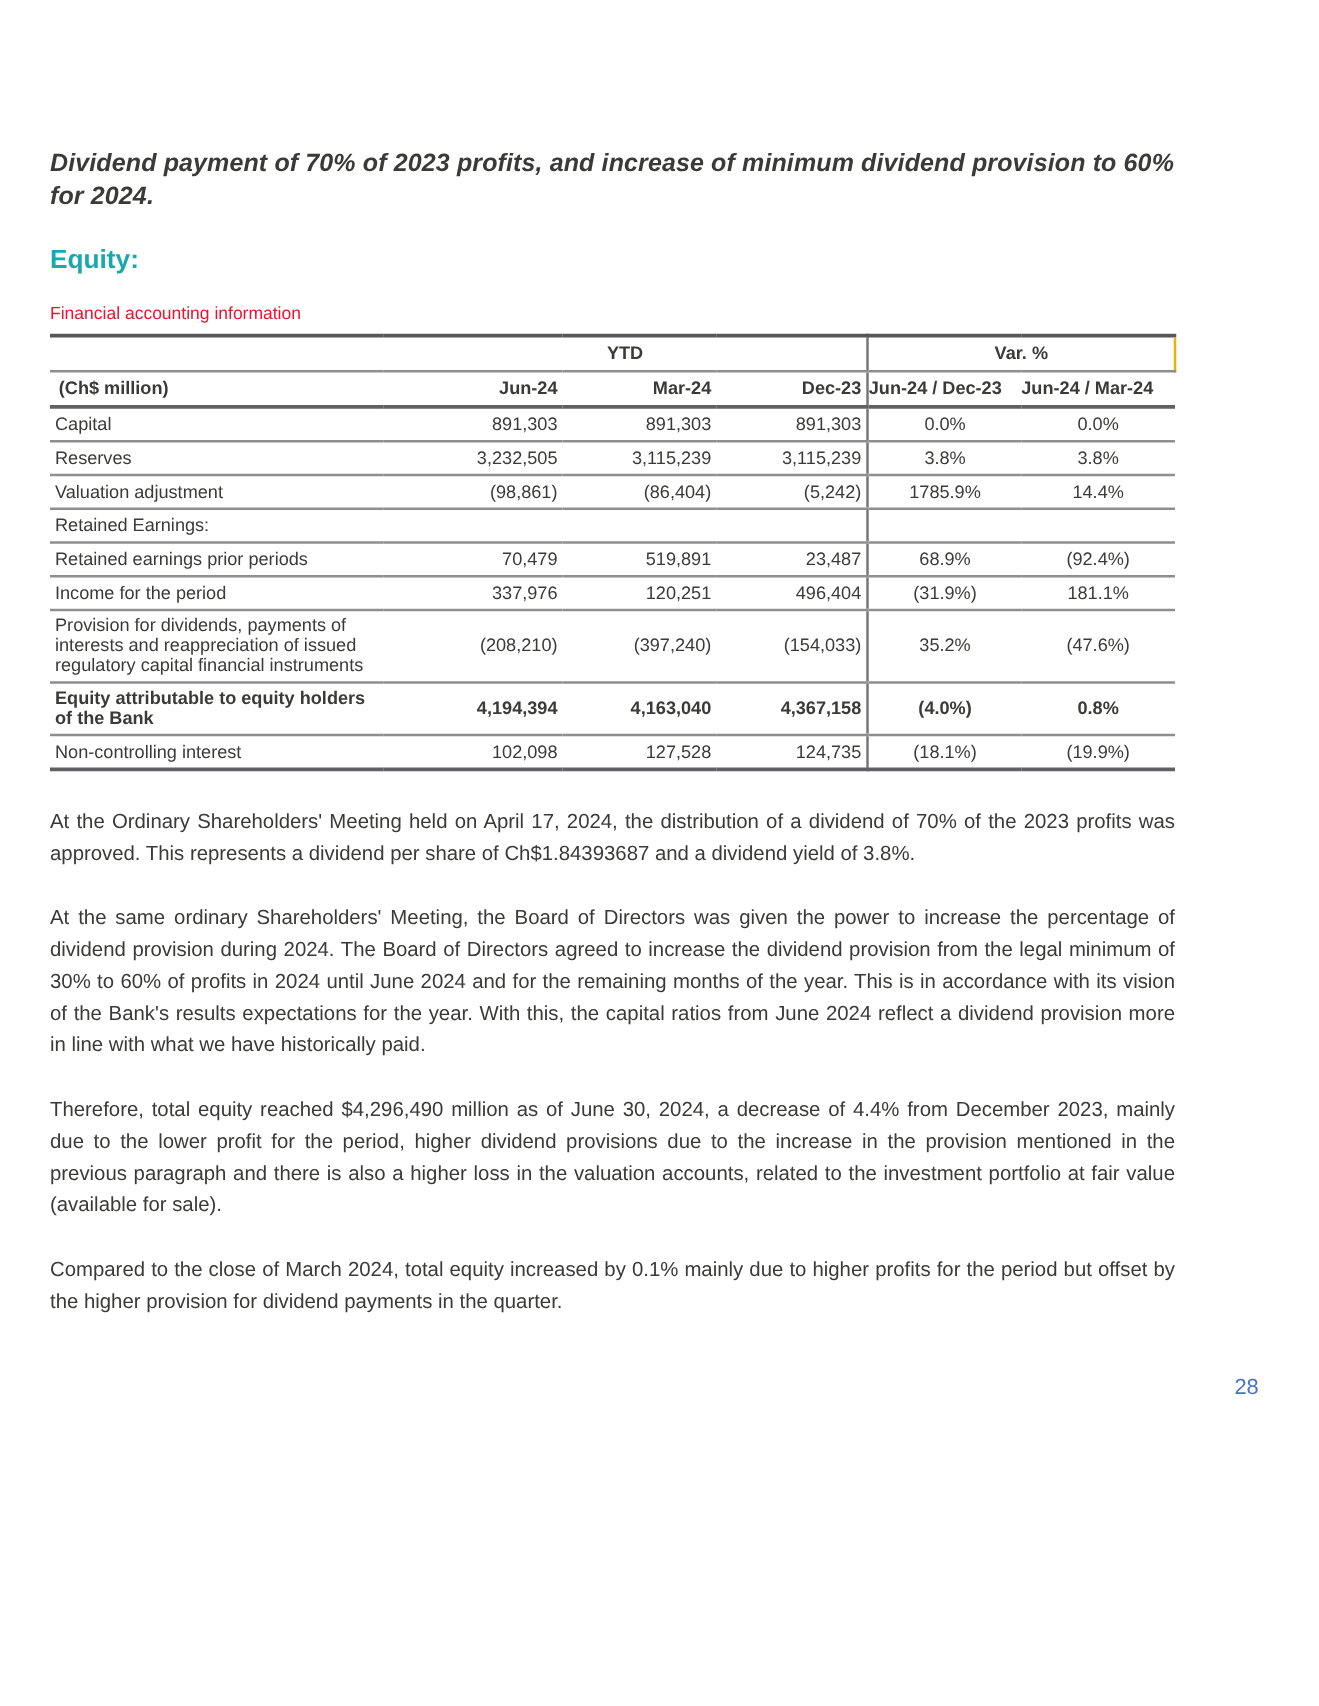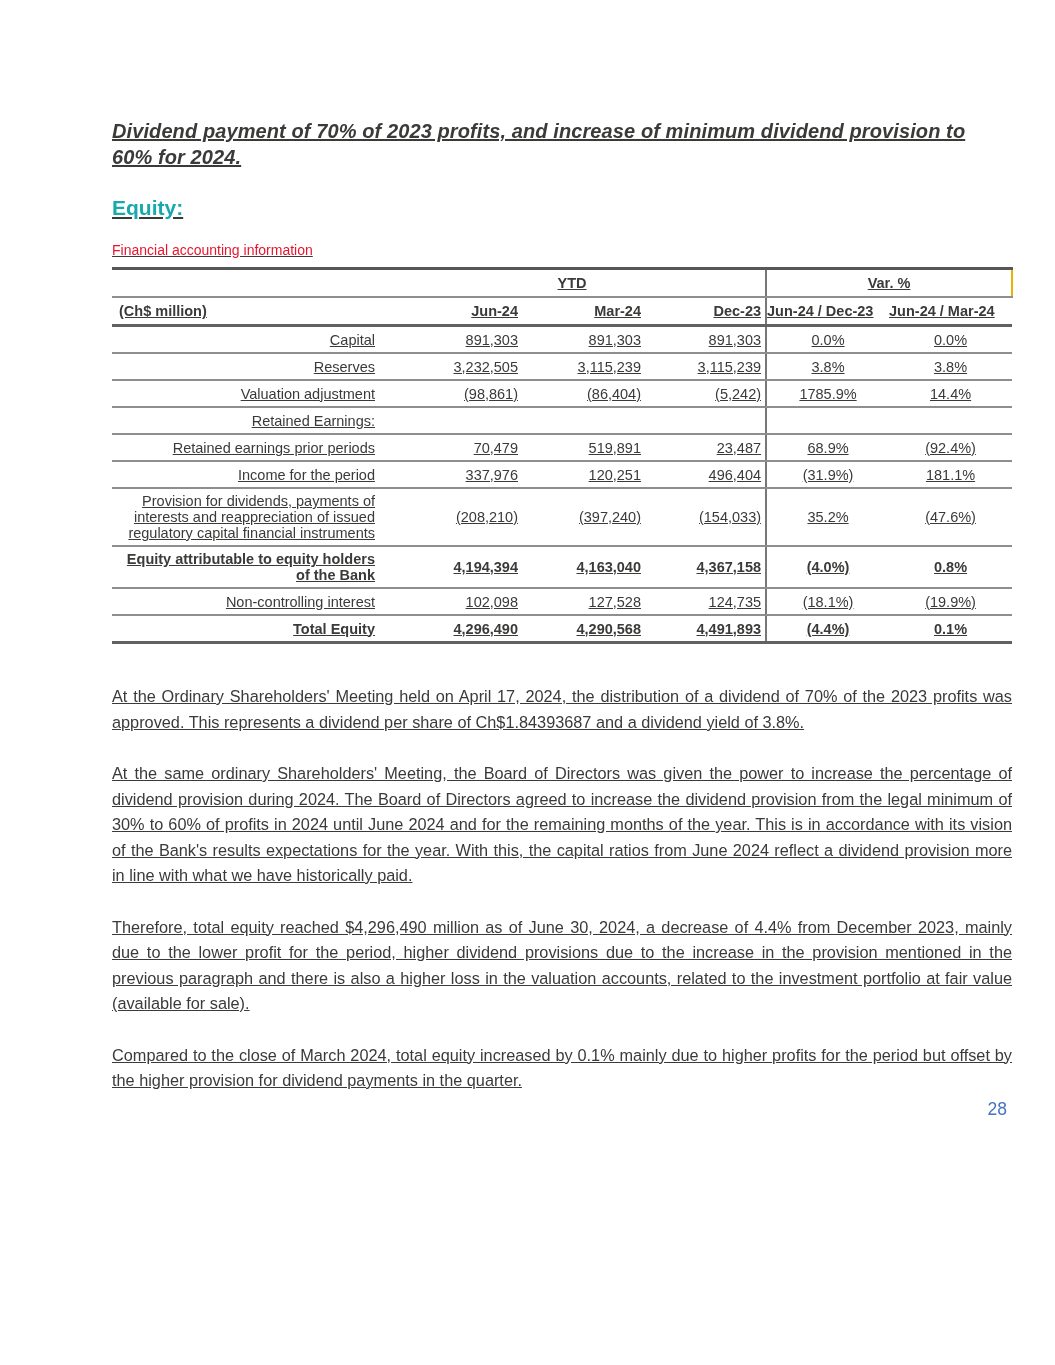--- a/index.html
+++ b/index.html
@@ -14,23 +14,22 @@
   html,body{background:#ffffff;}
   body{
     font-family:"Liberation Sans","DejaVu Sans",sans-serif;
     color:var(--ink);
   }
   .page{
     position:relative;
     width:1055px;
     height:1182px;
     background:#ffffff;
-    padding:118px 67px 0 112px;
+    padding:118px 67px 0 40px;
     overflow:hidden;
-    text-decoration:underline;
   }
   .title{
     font-size:20px;
     font-weight:bold;
     font-style:italic;
     line-height:26px;
     color:var(--ink);
     max-width:905px;
     margin:0 0 26px 0;
     letter-spacing:0.1px;
@@ -69,28 +68,28 @@
   tr.cols-row th{
     border-bottom:3px solid var(--line-dark);
     font-weight:bold;
     padding:5px 4px;
   }
   tr.cols-row th.c-label{text-align:left;padding-left:7px;}
   tr.cols-row th.c-num{text-align:right;}
   tr.cols-row th.c-var{text-align:left;padding-left:0;padding-right:0;}
   tbody td{border-bottom:2px solid var(--line);}
   tbody tr:last-child td{border-bottom:none;}
-  td.c-label{text-align:right;padding-left:7px;padding-right:6px;line-height:15.5px;}
+  td.c-label{text-align:left;padding-left:7px;padding-right:6px;line-height:15.5px;}
   td.c-num{text-align:right;}
   td.c-var{text-align:center;}
   .vdiv{border-left:2px solid #77777A;}
   .vdiv-r{border-right:2px solid #eab308;}
   tr.bold td{font-weight:bold;}
   tr.single td{padding-top:4.5px;padding-bottom:4.5px;}
-  .body-copy{margin-top:40px;width:900px;}
+  .body-copy{margin-top:28px;width:900px;}
   .body-copy p{
     font-size:16.3px;
     line-height:25.5px;
     text-align:justify;
     margin:0 0 26px 0;
     color:var(--ink);
   }
   .page-number{
     position:absolute;
     right:48px;
@@ -200,28 +199,20 @@
           <td class="c-var">0.8%</td>
         </tr>
         <tr class="single">
           <td class="c-label">Non-controlling interest</td>
           <td class="c-num">102,098</td>
           <td class="c-num">127,528</td>
           <td class="c-num">124,735</td>
           <td class="c-var vdiv">(18.1%)</td>
           <td class="c-var">(19.9%)</td>
         </tr>
-        <tr class="bold single">
-          <td class="c-label">Total Equity</td>
-          <td class="c-num">4,296,490</td>
-          <td class="c-num">4,290,568</td>
-          <td class="c-num">4,491,893</td>
-          <td class="c-var vdiv">(4.4%)</td>
-          <td class="c-var">0.1%</td>
-        </tr>
       </tbody>
   </table>
 
   <div class="body-copy">
     <p>At the Ordinary Shareholders' Meeting held on April 17, 2024, the distribution of a dividend of 70% of the 2023 profits was approved. This represents a dividend per share of Ch$1.84393687 and a dividend yield of 3.8%.</p>
     <p>At the same ordinary Shareholders' Meeting, the Board of Directors was given the power to increase the percentage of dividend provision during 2024. The Board of Directors agreed to increase the dividend provision from the legal minimum of 30% to 60% of profits in 2024 until June 2024 and for the remaining months of the year. This is in accordance with its vision of the Bank's results expectations for the year. With this, the capital ratios from June 2024 reflect a dividend provision more in line with what we have historically paid.</p>
     <p>Therefore, total equity reached $4,296,490 million as of June 30, 2024, a decrease of 4.4% from December 2023, mainly due to the lower profit for the period, higher dividend provisions due to the increase in the provision mentioned in the previous paragraph and there is also a higher loss in the valuation accounts, related to the investment portfolio at fair value (available for sale).</p>
     <p>Compared to the close of March 2024, total equity increased by 0.1% mainly due to higher profits for the period but offset by the higher provision for dividend payments in the quarter.</p>
   </div>
 

